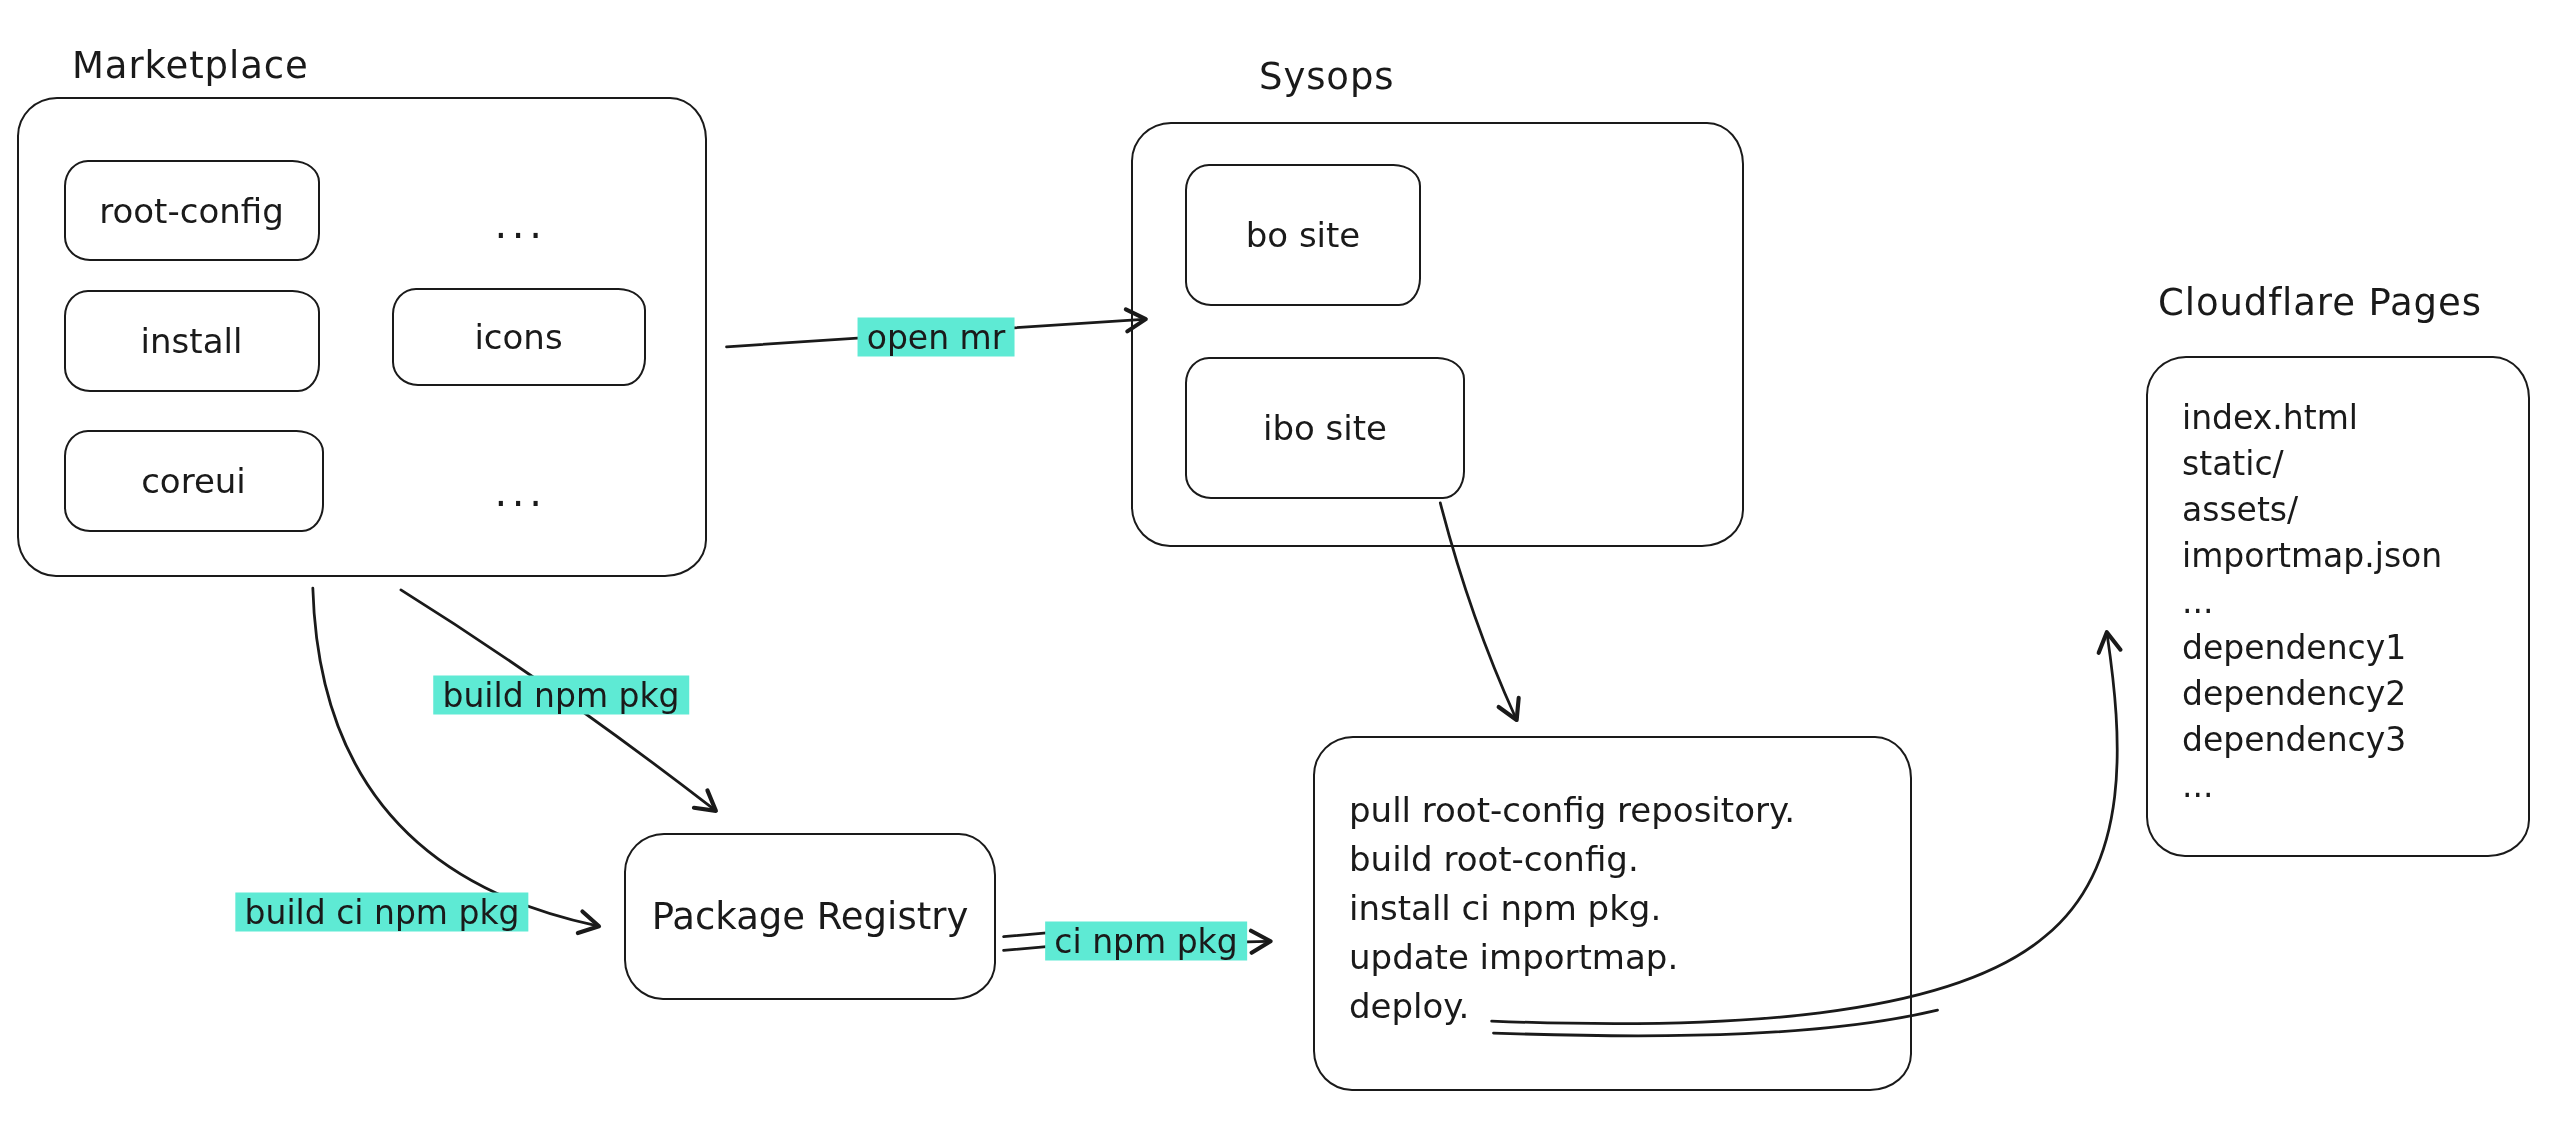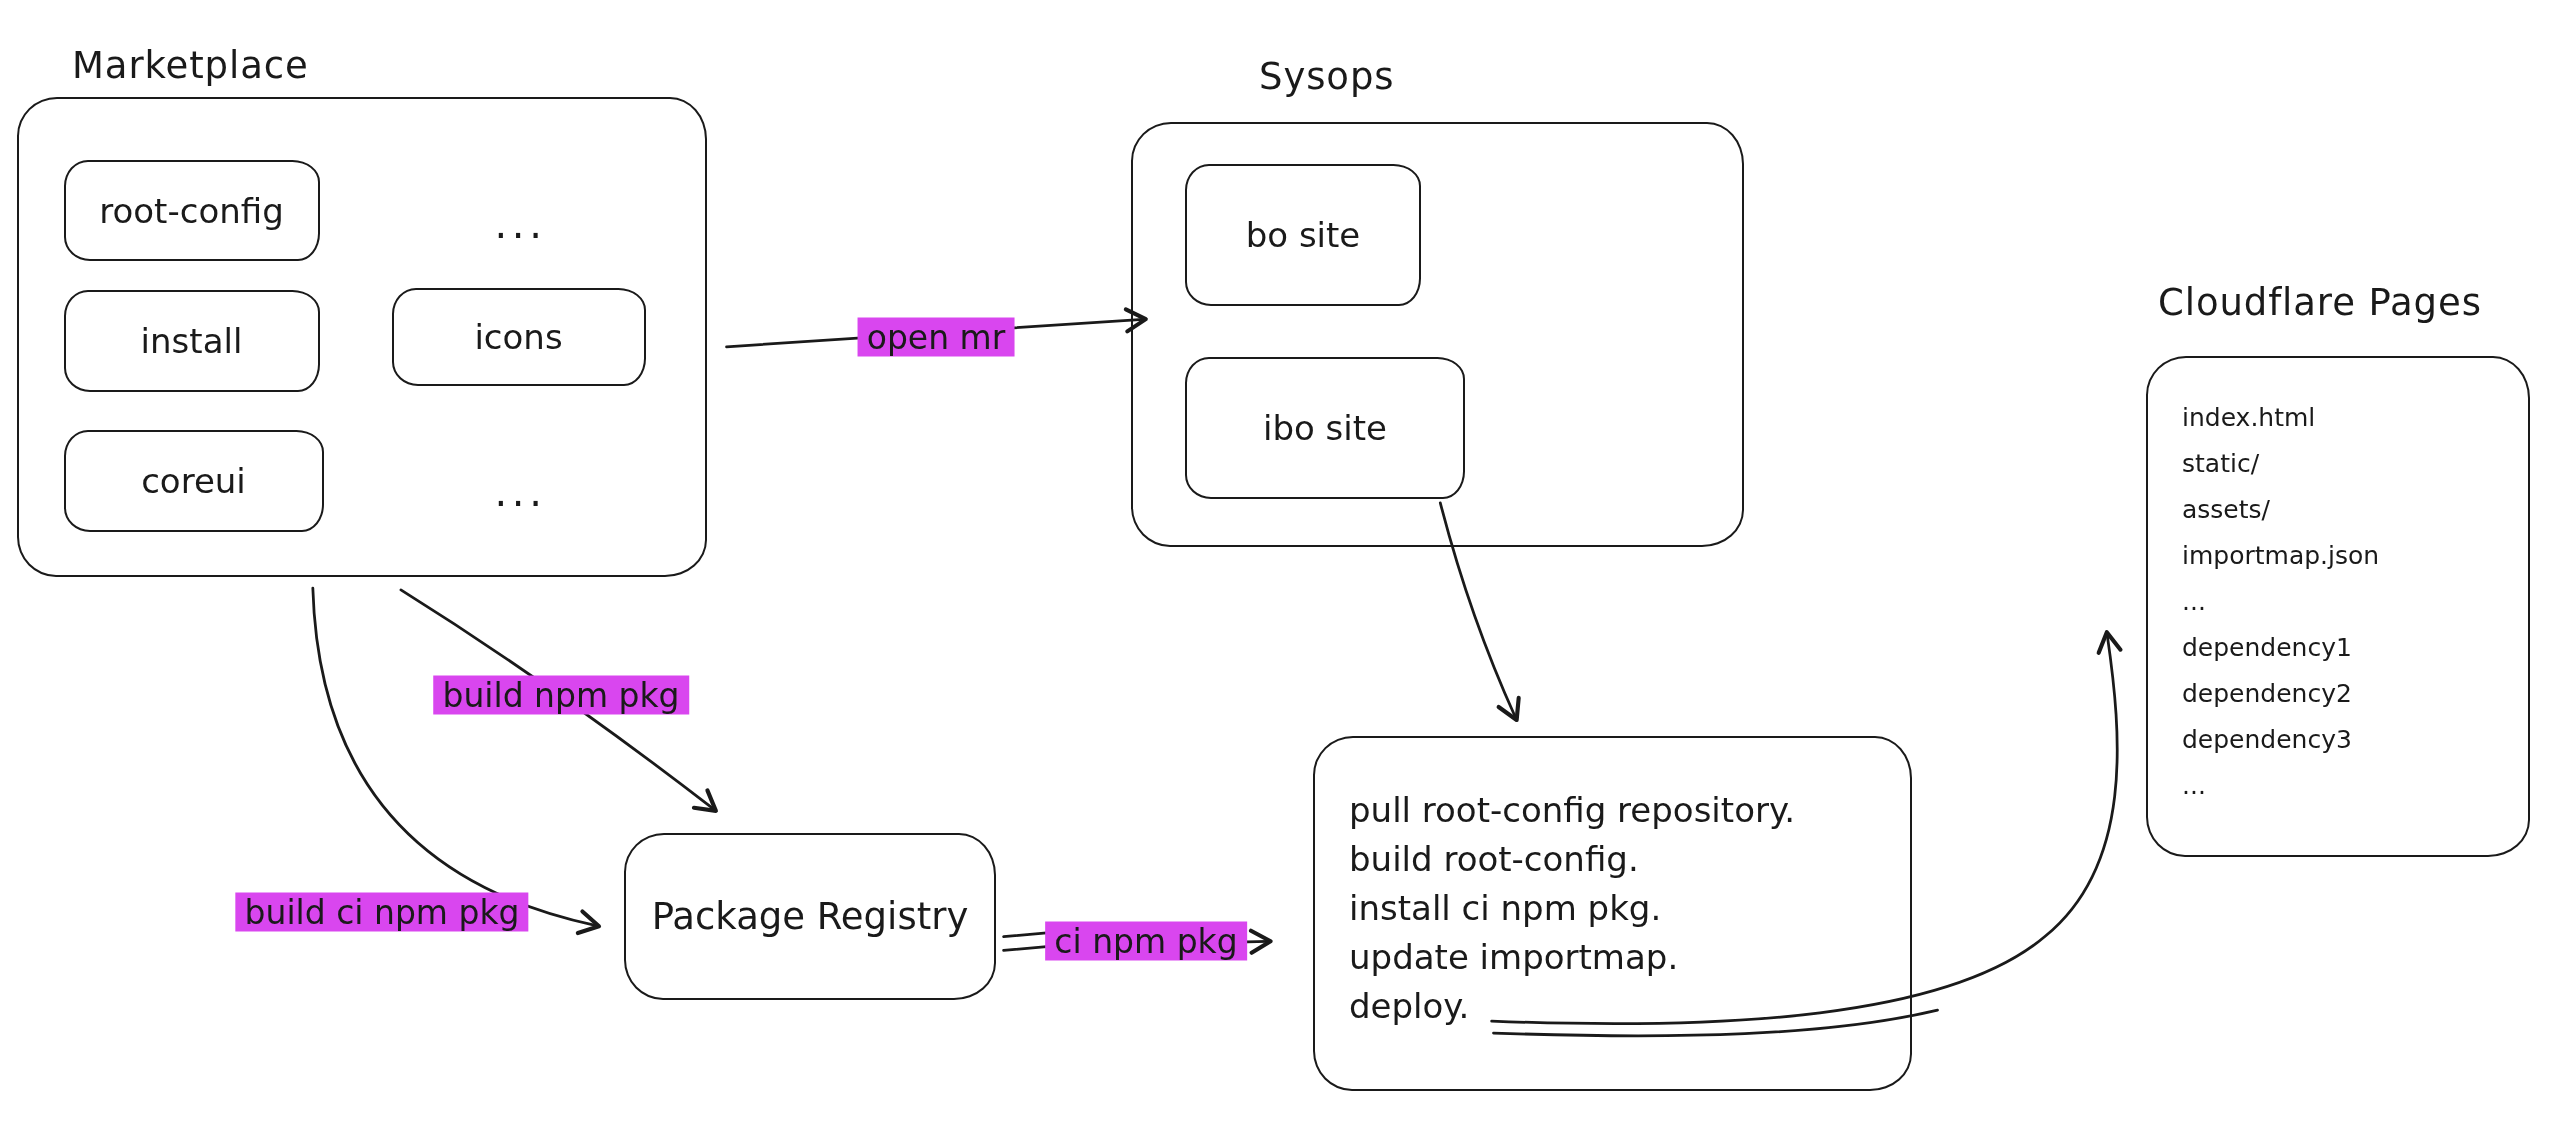--- a/index.html
+++ b/index.html
@@ -38,30 +38,30 @@
     position: absolute;
     font-size: 37px;
     white-space: nowrap;
     letter-spacing: 0.9px;
   }
   .edge-label {
     position: absolute;
     transform: translate(-50%, -50%);
     font-size: 33px;
     white-space: nowrap;
-    background: #d946ef;
+    background: #5eead4;
     padding: 0 9.2px;
   }
   .dots {
     position: absolute;
     transform: translate(-50%, -50%);
     font-size: 40px;
     letter-spacing: 4.6px;
   }
-  .text-lines { position: absolute; font-size: 25px; }
+  .text-lines { position: absolute; font-size: 33px; }
   .text-lines .line { white-space: nowrap; }
   .cf-lines .line { height: 46px; line-height: 46px; }
   .deploy-lines { font-size: 34px; }
   .deploy-lines .line { height: 49px; line-height: 49px; }
   .centered-label {
     width: 100%; height: 100%;
     display: flex; align-items: center; justify-content: center;
     font-size: 37px; white-space: nowrap;
   }
 </style>

